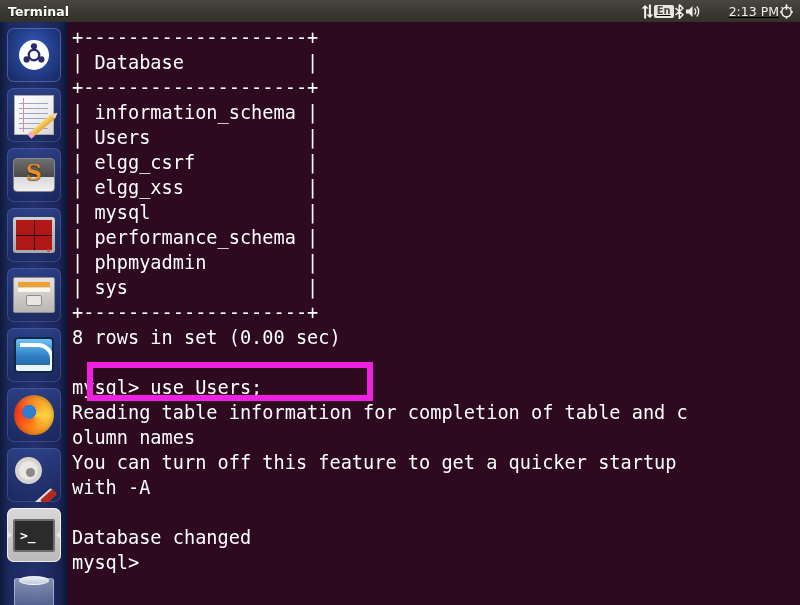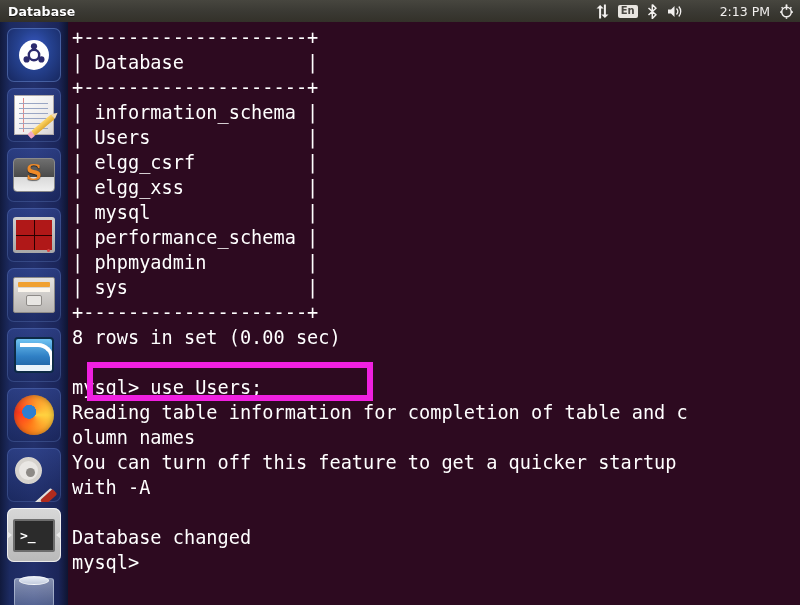--- a/index.html
+++ b/index.html
@@ -32,22 +32,22 @@
     font-size: 12.5px;
     font-weight: bold;
     font-family: "DejaVu Sans", sans-serif;
     letter-spacing: 0.1px;
     text-shadow: 0 1px 0 rgba(0,0,0,0.6);
   }
   .panel-right {
     margin-left: auto;
     display: flex;
     align-items: center;
-    gap: 9px;
     height: 100%;
+    text-decoration: underline;
   }
   .panel-ind {
     color: #f2f0ee;
     font-size: 12px;
     line-height: 1;
     display: flex;
     align-items: center;
     justify-content: center;
   }
   #keyboard-indicator {
@@ -249,21 +249,21 @@
     border: 6px solid #f020e0;
     box-sizing: border-box;
     z-index: 20;
     pointer-events: none;
   }
 </style>
 </head>
 <body>
 
 <div id="top-panel">
-  <span id="window-title">Database</span>
+  <span id="window-title">Terminal</span>
   <div class="panel-right">
     <span class="panel-ind" aria-hidden="true">
       <svg width="13" height="15" viewBox="0 0 13 15">
         <path d="M3.6 14 L3.6 4 L1 4 L4.6 0.5 L8.2 4 L5.6 4 L5.6 14 Z" fill="#f2f0ee" transform="translate(-0.5,0.5)"></path>
         <path d="M9.4 1 L9.4 11 L12 11 L8.4 14.5 L4.8 11 L7.4 11 L7.4 1 Z" fill="#f2f0ee" transform="translate(0.5,-0.5)"></path>
       </svg>
     </span>
     <span id="keyboard-indicator">En</span>
     <span class="panel-ind" aria-hidden="true">
       <svg width="11" height="15" viewBox="0 0 11 15">

